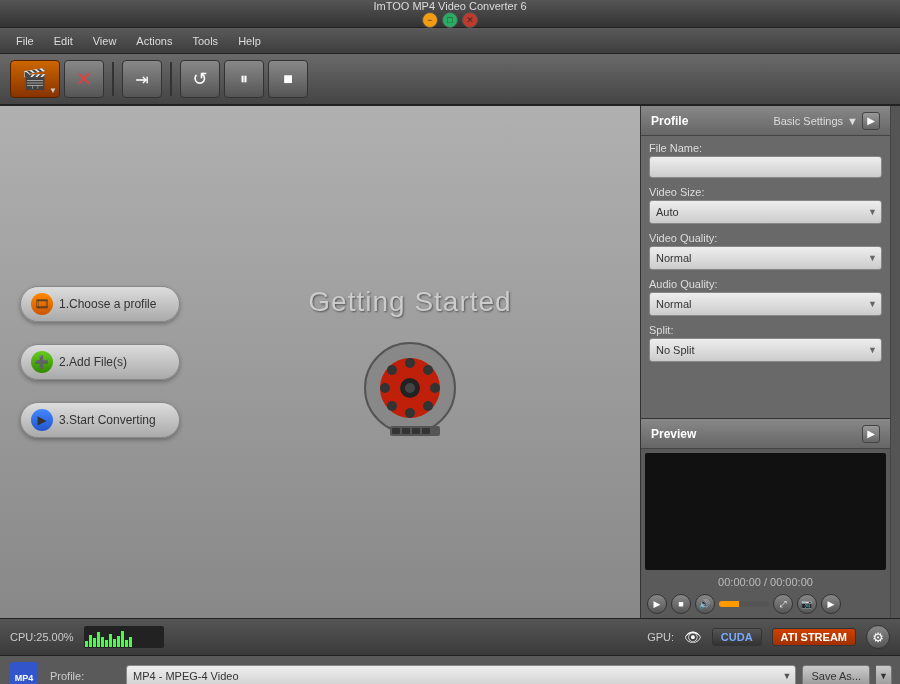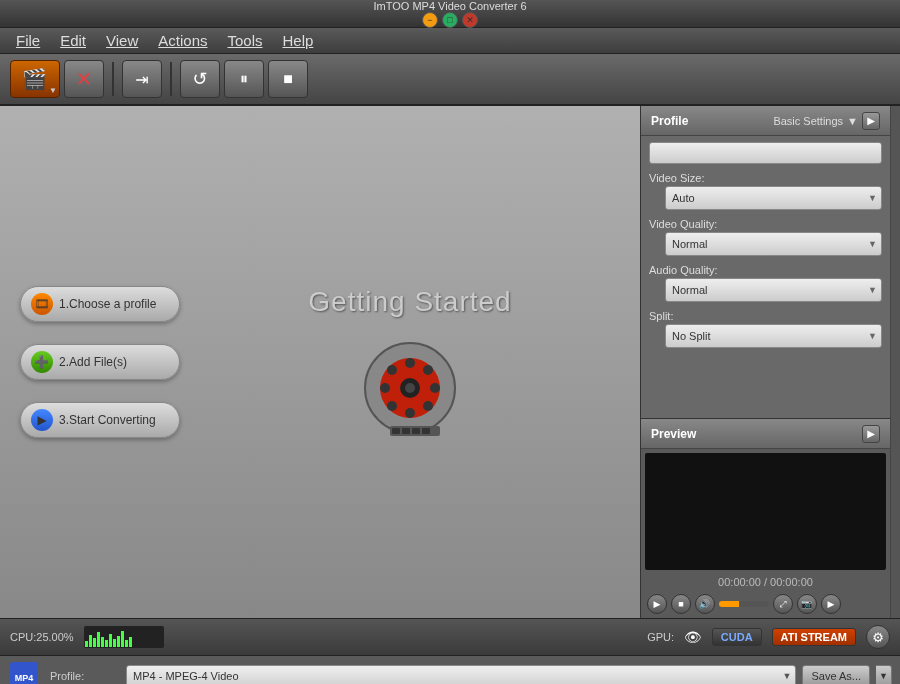--- a/index.html
+++ b/index.html
@@ -56,25 +56,24 @@
     #menubar {
       background: linear-gradient(180deg, #5a5a5a 0%, #3d3d3d 100%);
       height: 26px;
       display: flex;
       align-items: center;
       padding: 0 6px;
       border-bottom: 1px solid #222;
     }
     .menu-item {
       padding: 3px 10px;
-      font-size: 15px;
+      font-size: 11px;
       color: #ddd;
       cursor: pointer;
       border-radius: 3px;
-      text-decoration: underline;
     }
 
     
     #toolbar {
       background: linear-gradient(180deg, #6a6a6a 0%, #444 100%);
       height: 52px;
       display: flex;
       align-items: center;
       padding: 0 10px;
       gap: 4px;
@@ -248,21 +247,20 @@
       padding: 2px 6px;
       font-size: 11px;
       color: #333;
       appearance: none;
       -webkit-appearance: none;
       padding-right: 20px;
       position: relative;
     }
     .select-wrapper {
       position: relative;
-      margin-left: 16px;
     }
     .select-wrapper::after {
       content: '▼';
       position: absolute;
       right: 5px;
       top: 50%;
       transform: translateY(-50%);
       font-size: 9px;
       color: #666;
       pointer-events: none;
@@ -544,20 +542,21 @@
           <span class="panel-header-title">Profile</span>
           <div class="panel-header-right">
             <span>Basic Settings</span>
             <span>▼</span>
             <div class="expand-btn">▶</div>
           </div>
         </div>
         <div class="profile-settings">
 
           <div class="field-group">
+            <div class="field-label">File Name:</div>
             <input type="text" class="field-input" value="" style="">
           </div>
 
           <div class="field-group">
             <div class="field-label">Video Size:</div>
             <div class="select-wrapper">
               <select class="field-select">
                 <option>Auto</option>
                 <option>320x240</option>
                 <option>640x480</option>

